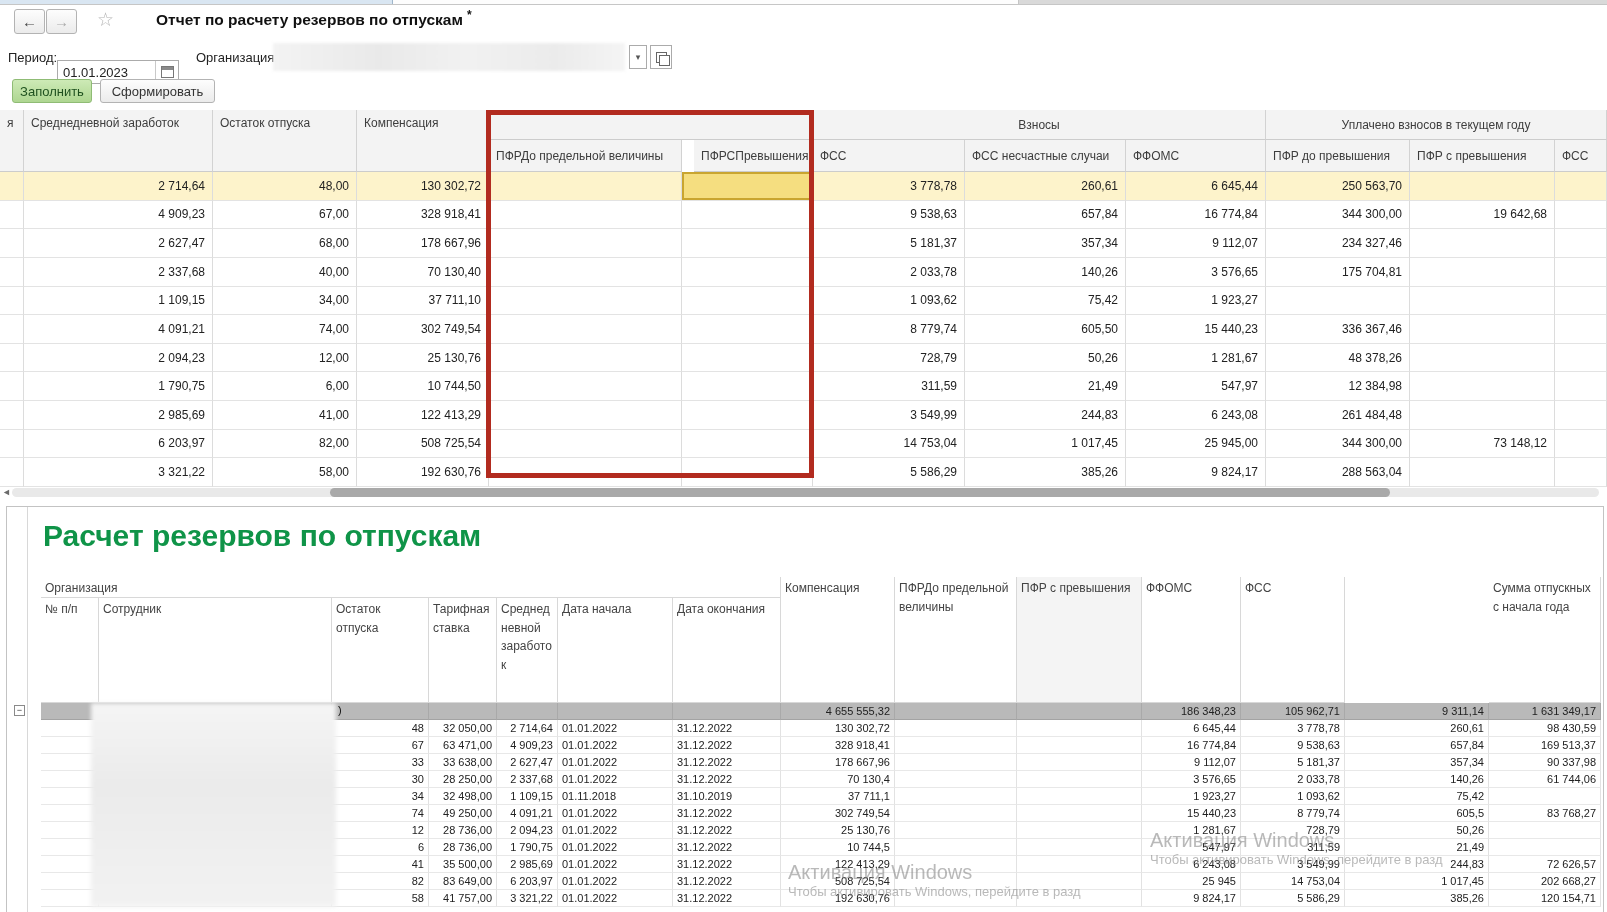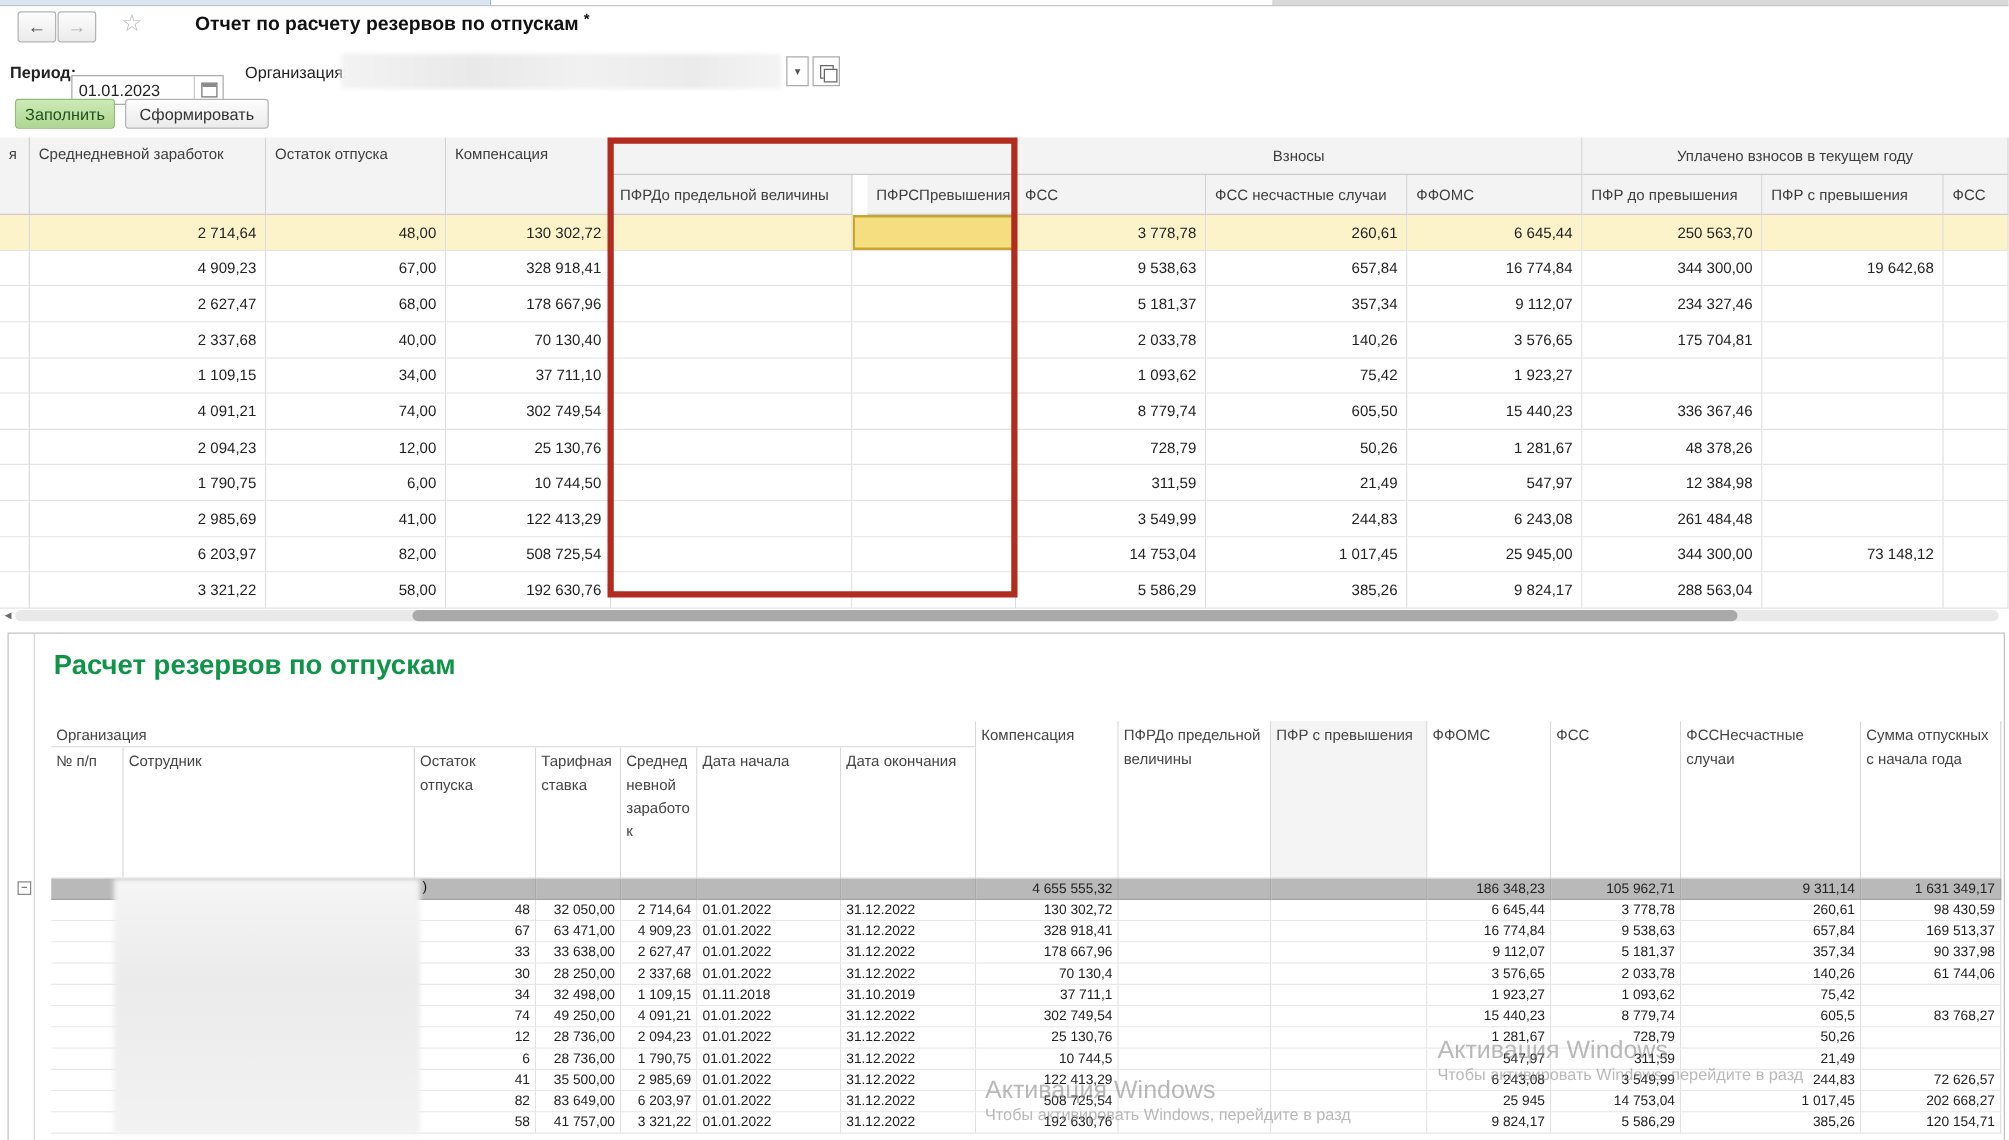--- a/index.html
+++ b/index.html
@@ -36,21 +36,21 @@
   
   .hscroll{position:absolute;left:0;top:486px;right:0;height:13px;}
   .hs-arrow{position:absolute;left:2px;top:1px;font-size:9px;color:#6b6b6b;}
   .hs-track{position:absolute;left:12px;right:8px;top:2px;height:9px;background:#e9e9e9;border-radius:5px;}
   .hs-thumb{position:absolute;left:330px;top:2px;width:1060px;height:9px;background:#a9a9a9;border-radius:5px;}
   
   .panel{position:absolute;left:6px;top:506px;right:3px;height:420px;border:1px solid #c3c3c3;background:#fff;box-sizing:border-box;}
   .gutter{position:absolute;left:20px;top:0;bottom:0;border-right:1px solid #d8d8d8;width:0;}
   .expander{position:absolute;left:7px;top:198px;width:11px;height:11px;border:1px solid #8a8a8a;background:#fff;
             font-size:9px;line-height:9px;text-align:center;color:#333;box-sizing:border-box;z-index:7;}
-  .rpt-title{position:absolute;left:36px;top:12px;font-size:22px;font-weight:bold;color:#0f9448;white-space:nowrap;}
+  .rpt-title{position:absolute;left:36px;top:12px;font-size:30px;font-weight:bold;color:#0f9448;white-space:nowrap;}
   #bot-grid{position:absolute;left:34px;top:70px;width:1560px;display:grid;grid-template-rows:21px 105px;grid-auto-rows:17px;}
   .bcell{border-right:1px solid #e2e2e2;border-bottom:1px solid #e8e8e8;font-size:11px;padding:0 4px;
          display:flex;align-items:center;white-space:nowrap;overflow:hidden;box-sizing:border-box;background:#fff;}
   .bcell.num{justify-content:flex-end;}
   .bth{font-size:12px;color:#444;background:#fff;border-right:1px solid #d8d8d8;border-bottom:1px solid #d8d8d8;
        align-items:flex-start;padding:2px 4px;white-space:normal;overflow-wrap:anywhere;line-height:1.55;}
   .selcol{background:#f4f4f4 !important;}
   .grp{background:#b9b9b9 !important;border-right:1px solid #a9a9a9;border-bottom:1px solid #a3a3a3;}
   .blur-names{position:absolute;left:50px;top:126px;width:245px;height:204px;z-index:5;
               background:linear-gradient(180deg,#f5f5f5,#ebebeb 40%,#f2f2f2);filter:blur(2px);}
@@ -80,21 +80,21 @@
   <span class="navglyph" style="color:#444;">←</span>
 </div>
 <div class="abs btn" style="left:46px;top:9px;width:31px;height:25px;">
   <span class="navglyph" style="color:#ababab;">→</span>
 </div>
 <span class="abs star" style="left:97px;top:8px;">☆</span>
 <div class="abs title" style="left:124px;top:11px;">
   <span>Отчет по расчету резервов по отпускам</span><span class="sup">*</span>
 </div>
 
-<span class="abs lbl" style="left:8px;top:50px;font-weight:bold;">Период:</span>
+<span class="abs lbl" style="left:8px;top:50px;">Период:</span>
 <div class="abs field" style="left:57px;top:60px;width:122px;height:24px;">
   <span style="padding-left:5px;">01.01.2023</span>
   <div style="margin-left:auto;width:22px;height:22px;border-left:1px solid #c9c9c9;display:flex;align-items:center;justify-content:center;">
     <span class="cal-icon"></span>
   </div>
 </div>
 <span class="abs lbl" style="left:196px;top:50px;">Организация:</span>
 <div class="abs" style="left:273px;top:43px;width:352px;height:28px;">
   <div class="blurbox" style="position:absolute;inset:0;"></div>
 </div>
@@ -281,21 +281,20 @@
       <div class="bcell bth" style="grid-area: 2 / 3;">Остаток отпуска</div>
       <div class="bcell bth" style="grid-area: 2 / 4;">Тарифная ставка</div>
       <div class="bcell bth" style="grid-area: 2 / 5;">Среднедневной заработок</div>
       <div class="bcell bth" style="grid-area: 2 / 6;">Дата начала</div>
       <div class="bcell bth" style="grid-area: 2 / 7;">Дата окончания</div>
       <div class="bcell bth" style="grid-area: 1 / 8 / 3;">Компенсация</div>
       <div class="bcell bth" style="grid-area: 1 / 9 / 3;">ПФРДо предельной величины</div>
       <div class="bcell bth selcol" style="grid-area: 1 / 10 / 3;">ПФР с превышения</div>
       <div class="bcell bth" style="grid-area: 1 / 11 / 3;">ФФОМС</div>
       <div class="bcell bth" style="grid-area: 1 / 12 / 3;">ФСС</div>
-      <div class="bcell bth" style="grid-area: 1 / 13 / 3;">ФССНесчастные случаи</div>
       <div class="bcell bth" style="grid-area: 1 / 14 / 3;">Сумма отпускных с начала года</div>
       <div class="bcell grp" style="grid-column: 1 / 3;"></div>
       <div class="bcell grp"></div>
       <div class="bcell grp"></div>
       <div class="bcell grp"></div>
       <div class="bcell grp"></div>
       <div class="bcell grp"></div>
       <div class="bcell grp num">4 655 555,32</div>
       <div class="bcell grp"></div>
       <div class="bcell grp"></div>

